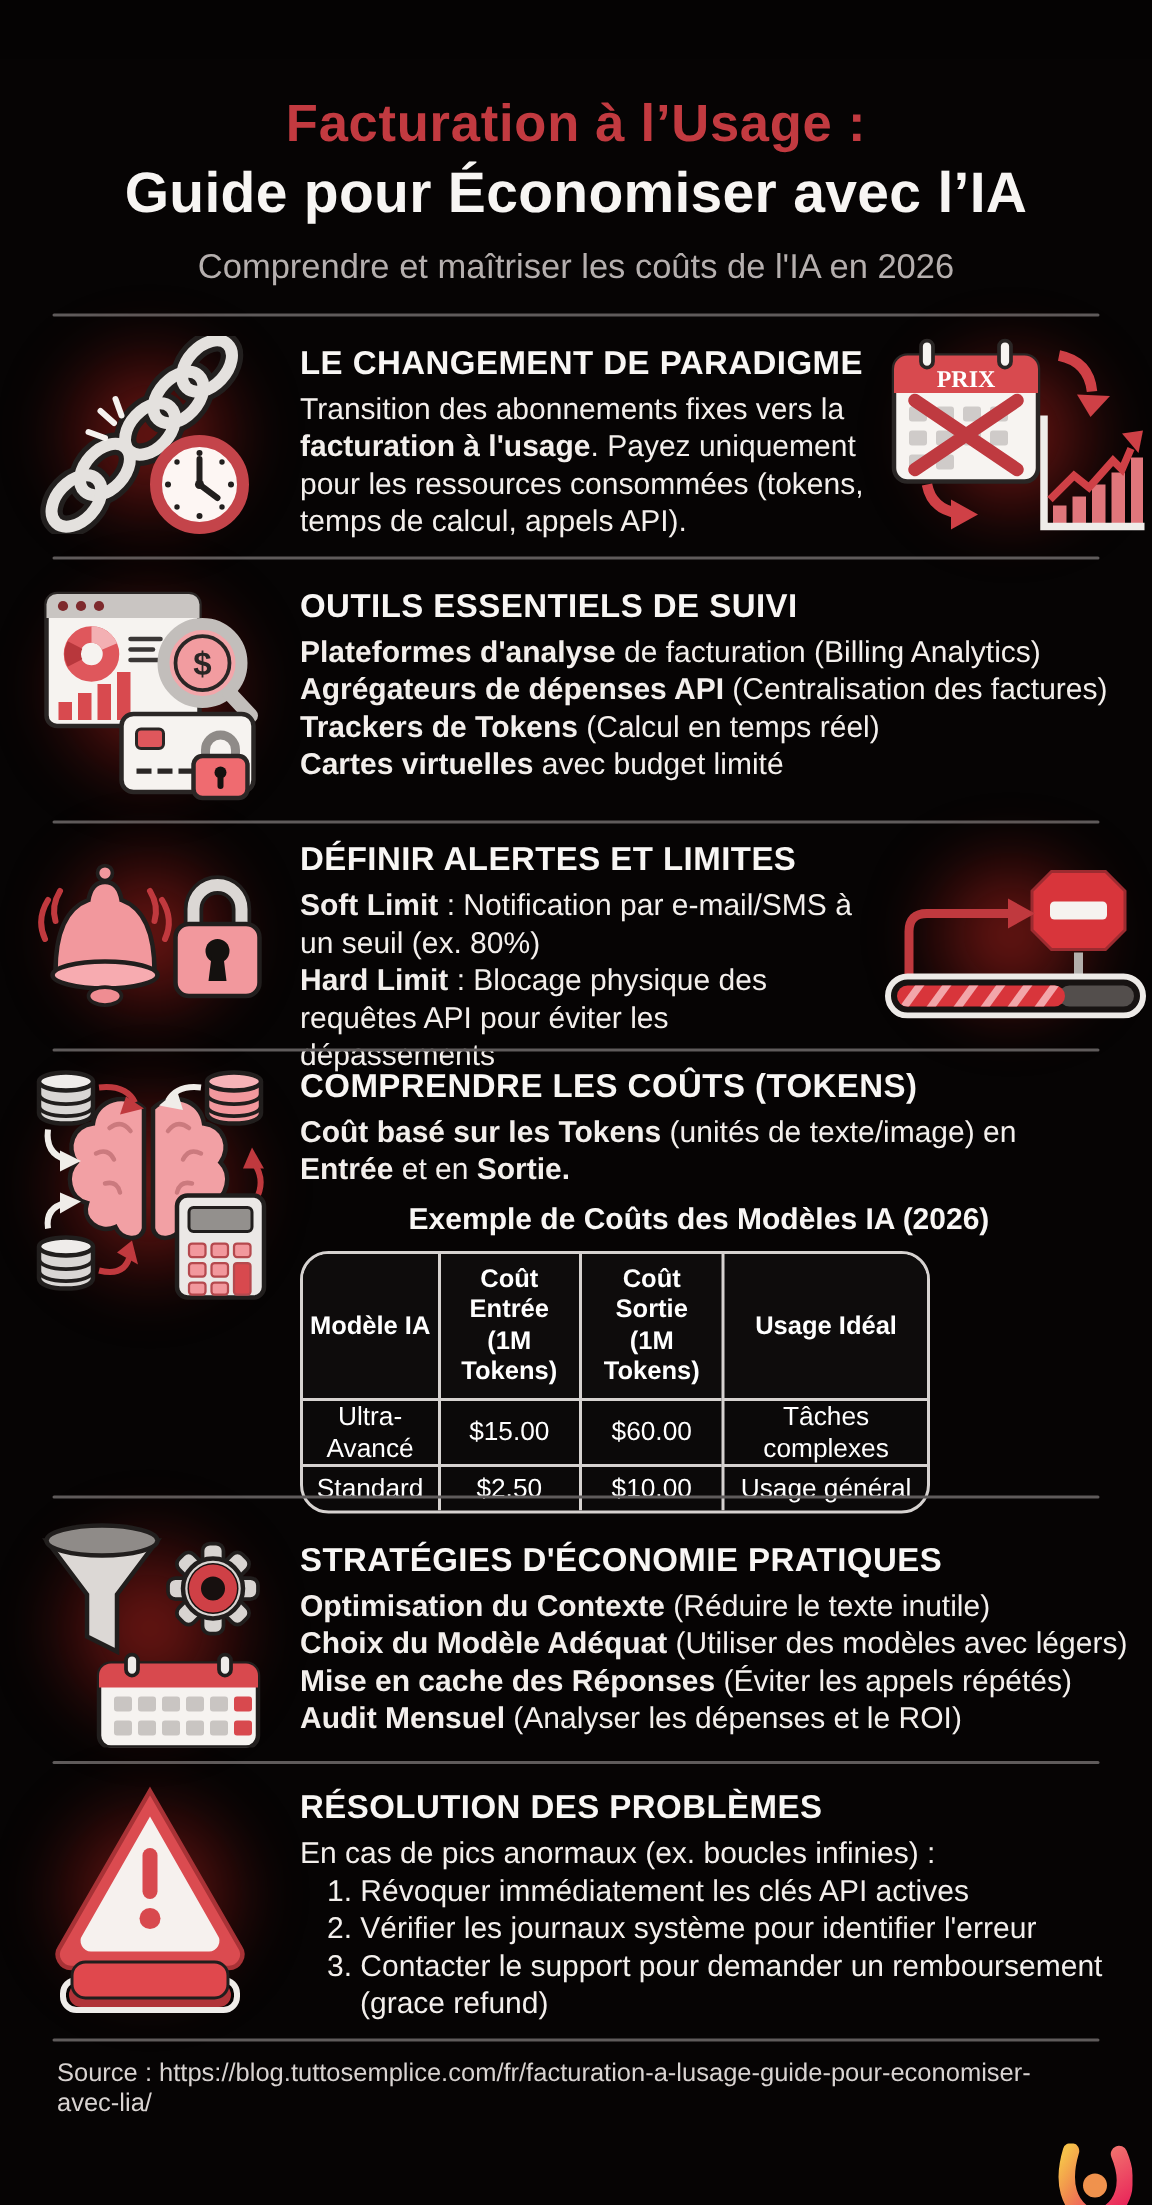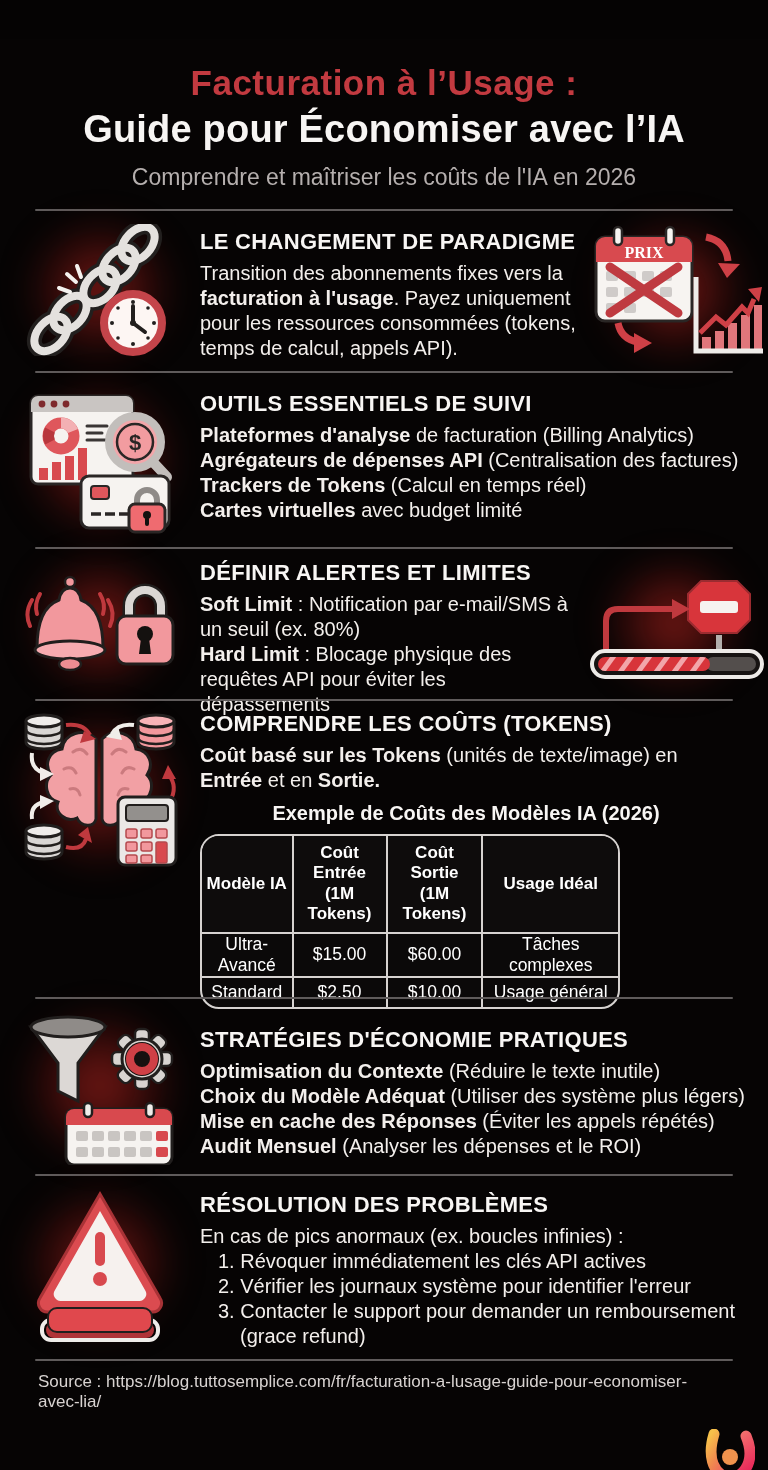--- a/index.html
+++ b/index.html
@@ -403,21 +403,21 @@
           </g>
           <rect x="90" y="28" width="12" height="10" rx="2" fill="#d8494e"></rect>
           <rect x="90" y="44" width="12" height="10" rx="2" fill="#d8494e"></rect>
         </g>
       </svg>
     </div>
     <div class="tcol">
       <div class="sec-title">STRATÉGIES D'ÉCONOMIE PRATIQUES</div>
       <div class="rt">
           <div class="rt-line"><span class="b">Optimisation du Contexte</span><span> (Réduire le texte inutile)</span></div>
-          <div class="rt-line"><span class="b">Choix du Modèle Adéquat</span><span> (Utiliser des système plus légers)</span></div>
+          <div class="rt-line"><span class="b">Choix du Modèle Adéquat</span><span> (Utiliser des modèles avec légers)</span></div>
           <div class="rt-line"><span class="b">Mise en cache des Réponses</span><span> (Éviter les appels répétés)</span></div>
           <div class="rt-line"><span class="b">Audit Mensuel</span><span> (Analyser les dépenses et le ROI)</span></div>
         </div>
     </div>
   </div>
 
   <div class="sec s6">
     <div class="icol">
       <div class="glow"></div>
       <svg width="148" height="160" viewBox="0 0 148 160">

